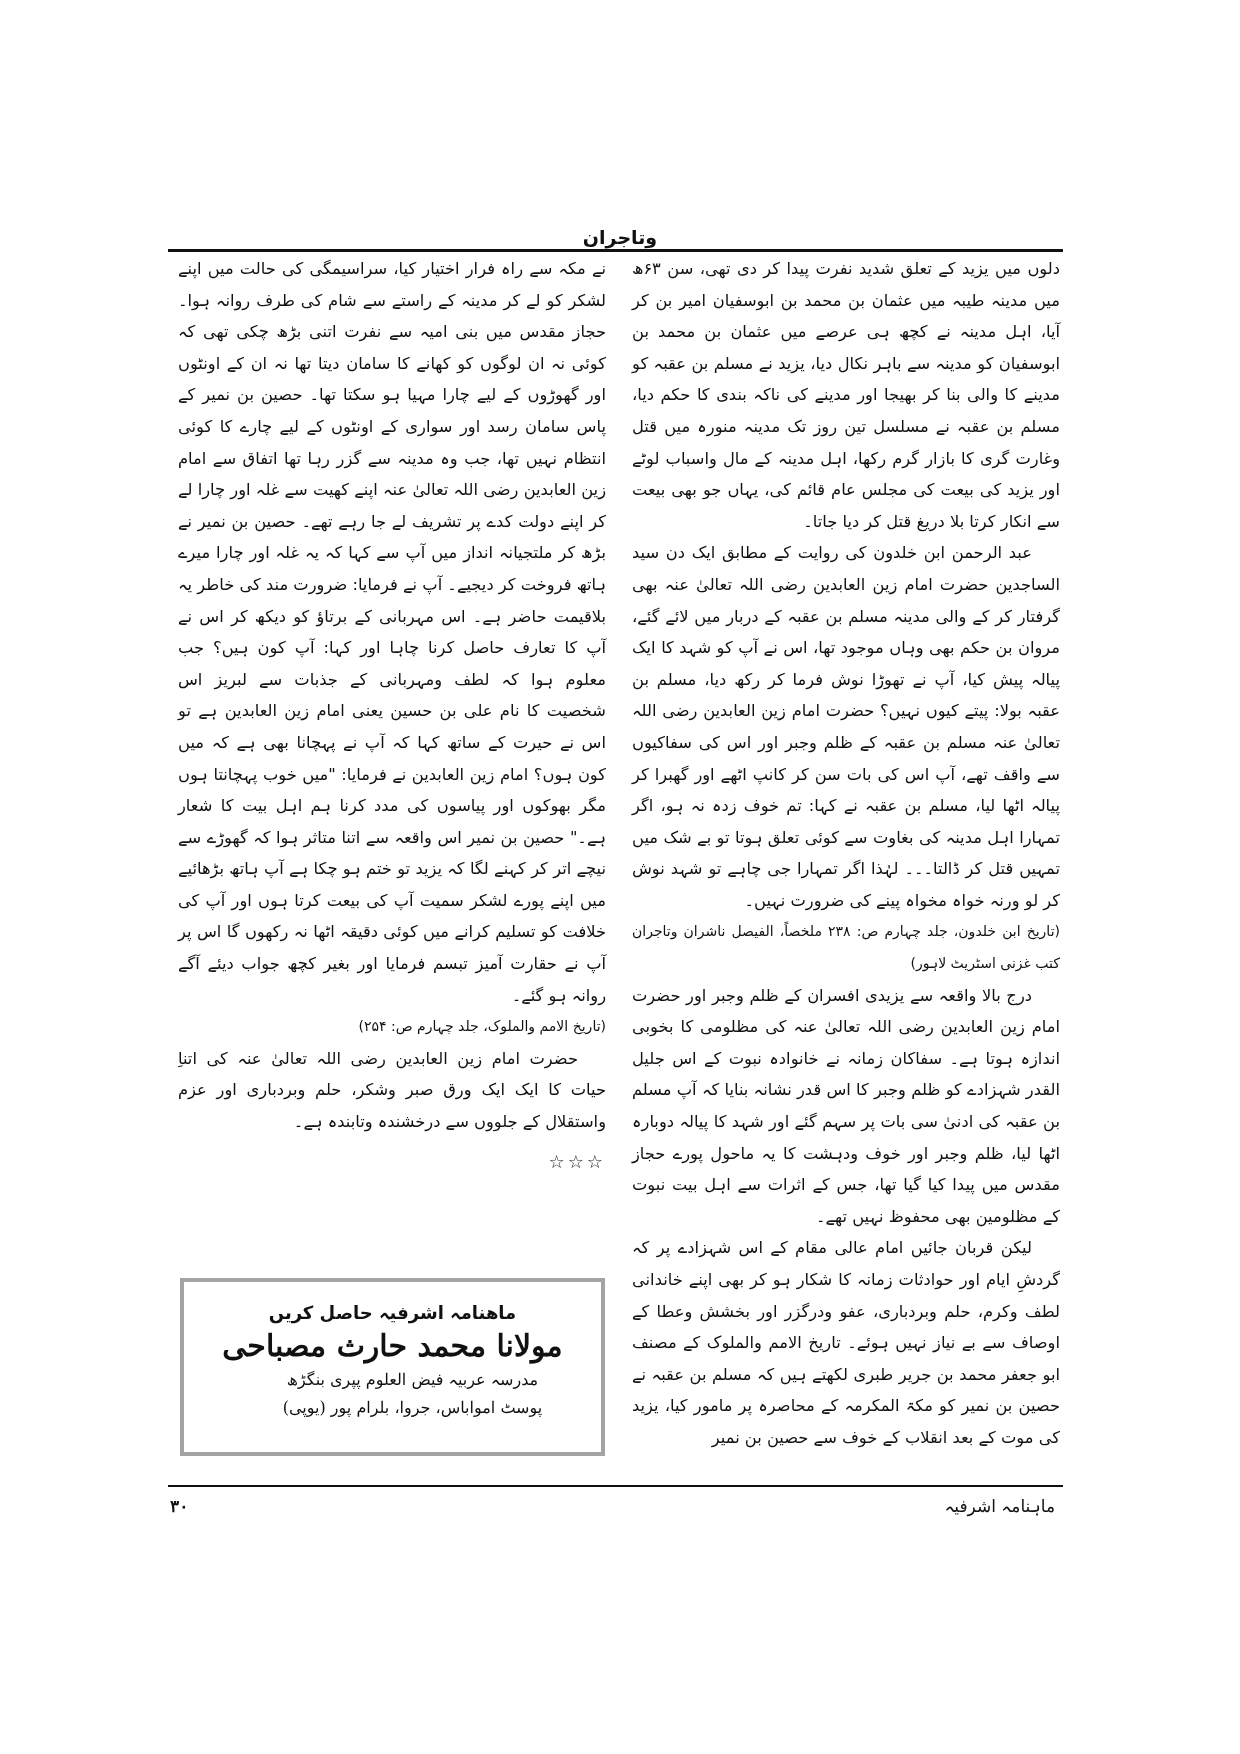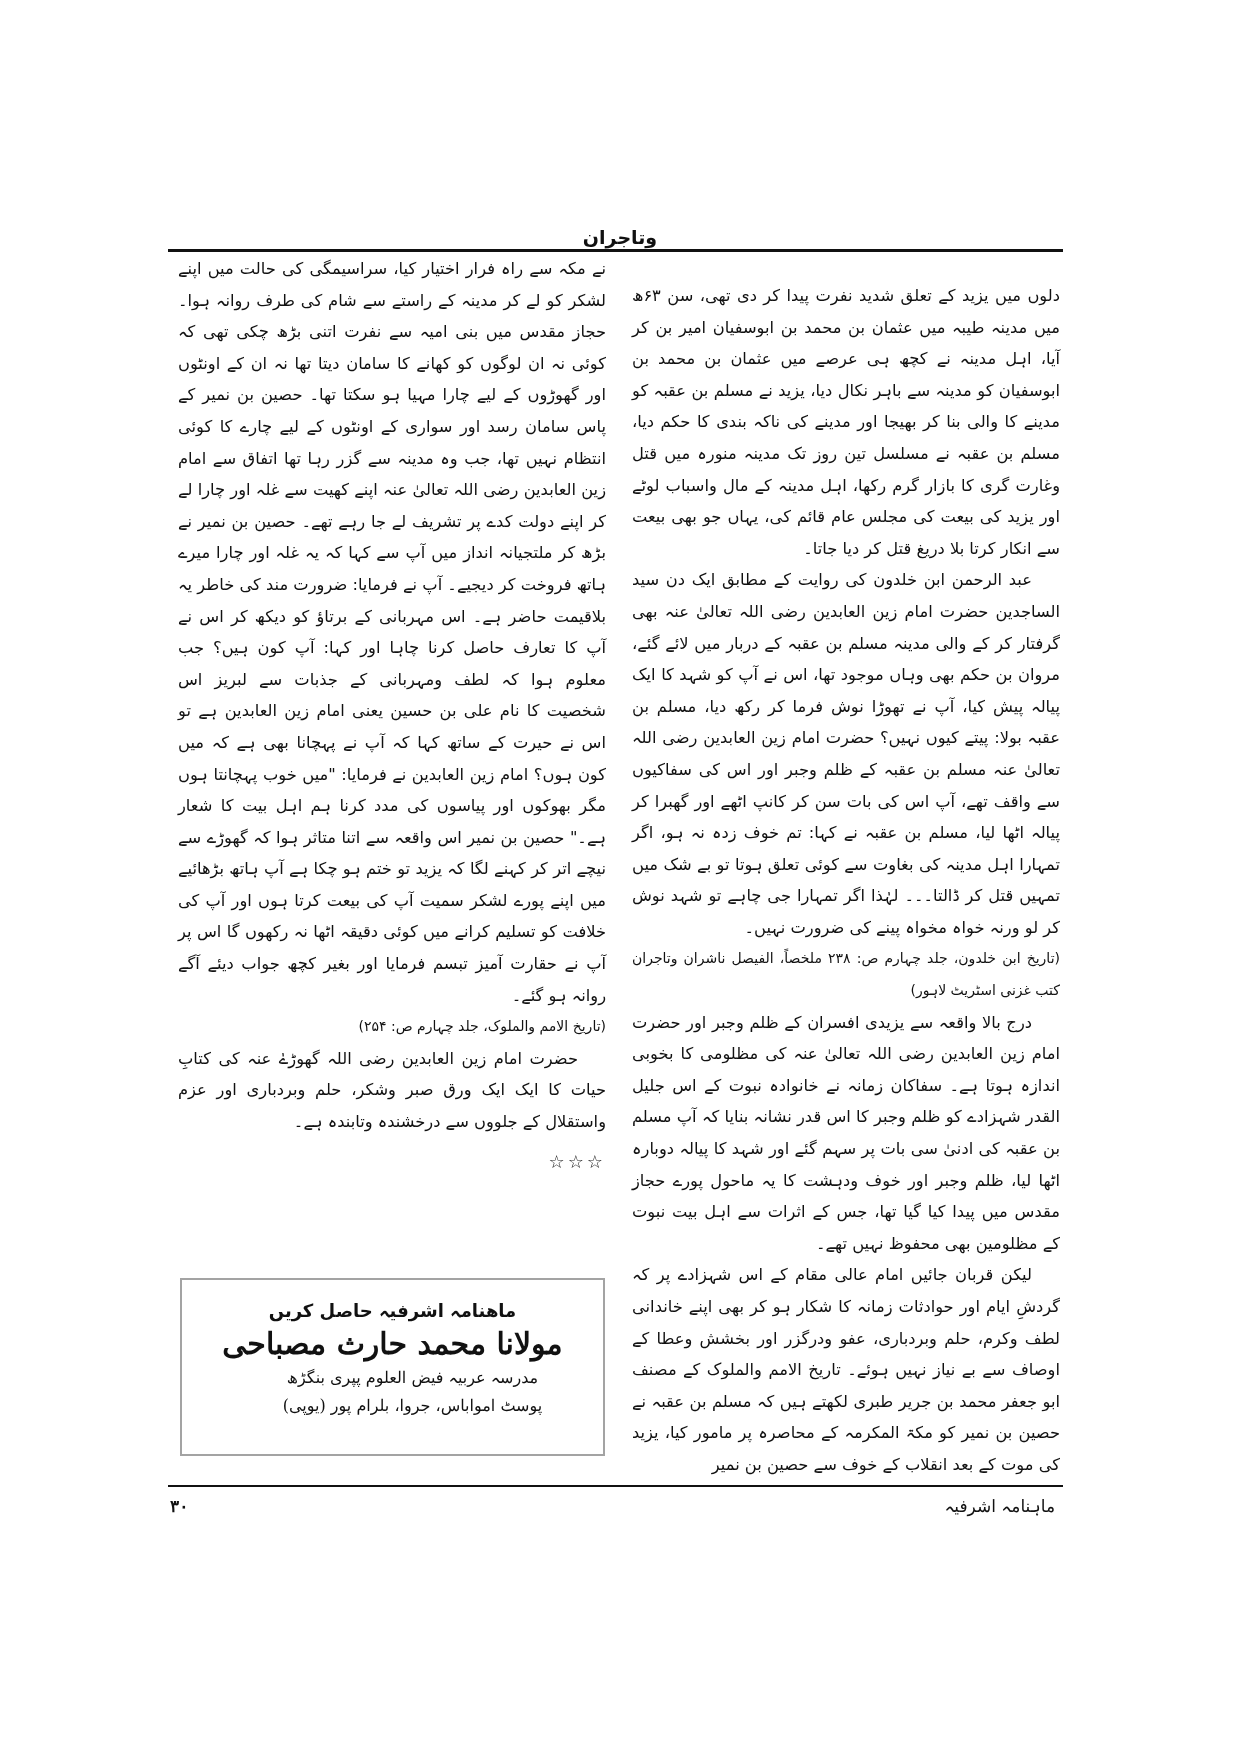--- a/index.html
+++ b/index.html
@@ -4,28 +4,28 @@
 <style>
   html, body { margin: 0; padding: 0; background: #ffffff; }
   body { width: 1240px; height: 1754px; position: relative; overflow: hidden;
          font-family: "DejaVu Sans", sans-serif; color: #111; }
   .page-title { position: absolute; top: 225px; left: 0; width: 1240px; text-align: center;
                 font-family: "DejaVu Sans", sans-serif; font-weight: bold; font-size: 19px; line-height: 24px; }
   .rule-top { position: absolute; top: 249px; left: 168px; width: 895px; height: 0;
               border-top: 3px solid #111; }
   .col { position: absolute; direction: rtl; text-align: justify; text-align-last: right;
          font-family: "DejaVu Sans", sans-serif; font-size: 16.3px; line-height: 31.6px; }
-  .col-right { top: 253px; left: 632px; width: 428px; margin-top: 27px; }
+  .col-right { top: 253px; left: 632px; width: 428px; }
   .col-left  { top: 253px; left: 178px; width: 428px; }
   .col p { margin: 0; }
   .col p.indent { text-indent: 28px; }
   .col p.ref { font-size: 14px; }
   .stars { text-align: center; font-size: 18px; letter-spacing: 3px; margin-top: 8px; color: #222; }
   .ad-box { position: absolute; top: 1278px; left: 180px; width: 425px; height: 178px;
-            border: 2px solid #a3a3a3; box-sizing: border-box; direction: rtl; text-align: center; }
+            border: 4px solid #a3a3a3; box-sizing: border-box; direction: rtl; text-align: center; }
   .ad-headline { margin-top: 18px; font-weight: bold; font-size: 18px; line-height: 26px; }
   .ad-name { font-family: "DejaVu Serif", serif; font-weight: bold; font-size: 30px; line-height: 40px; }
   .ad-line { font-family: "DejaVu Serif", serif; font-size: 16px; line-height: 28px; padding-left: 40px; }
   .rule-bottom { position: absolute; top: 1485px; left: 168px; width: 895px; height: 0;
                  border-top: 2px solid #111; }
   .footer { position: absolute; top: 1496px; left: 168px; width: 895px; height: 30px;
             font-family: "DejaVu Serif", serif; font-size: 17px; }
   .footer .pub { position: absolute; right: 8px; top: 0; direction: rtl; }
   .footer .date { position: absolute; left: 0; width: 895px; text-align: center; top: 0; direction: rtl; }
   .footer .pageno { position: absolute; left: 2px; top: 0; font-weight: bold; direction: rtl; }
@@ -40,21 +40,21 @@
   <p>دلوں میں یزید کے تعلق شدید نفرت پیدا کر دی تھی، سن ۶۳ھ میں مدینہ طیبہ میں عثمان بن محمد بن ابوسفیان امیر بن کر آیا، اہل مدینہ نے کچھ ہی عرصے میں عثمان بن محمد بن ابوسفیان کو مدینہ سے باہر نکال دیا، یزید نے مسلم بن عقبہ کو مدینے کا والی بنا کر بھیجا اور مدینے کی ناکہ بندی کا حکم دیا، مسلم بن عقبہ نے مسلسل تین روز تک مدینہ منورہ میں قتل وغارت گری کا بازار گرم رکھا، اہل مدینہ کے مال واسباب لوٹے اور یزید کی بیعت کی مجلس عام قائم کی، یہاں جو بھی بیعت سے انکار کرتا بلا دریغ قتل کر دیا جاتا۔</p>
   <p class="indent">عبد الرحمن ابن خلدون کی روایت کے مطابق ایک دن سید الساجدین حضرت امام زین العابدین رضی اللہ تعالیٰ عنہ بھی گرفتار کر کے والی مدینہ مسلم بن عقبہ کے دربار میں لائے گئے، مروان بن حکم بھی وہاں موجود تھا، اس نے آپ کو شہد کا ایک پیالہ پیش کیا، آپ نے تھوڑا نوش فرما کر رکھ دیا، مسلم بن عقبہ بولا: پیتے کیوں نہیں؟ حضرت امام زین العابدین رضی اللہ تعالیٰ عنہ مسلم بن عقبہ کے ظلم وجبر اور اس کی سفاکیوں سے واقف تھے، آپ اس کی بات سن کر کانپ اٹھے اور گھبرا کر پیالہ اٹھا لیا، مسلم بن عقبہ نے کہا: تم خوف زدہ نہ ہو، اگر تمہارا اہل مدینہ کی بغاوت سے کوئی تعلق ہوتا تو بے شک میں تمہیں قتل کر ڈالتا۔۔۔ لہٰذا اگر تمہارا جی چاہے تو شہد نوش کر لو ورنہ خواہ مخواہ پینے کی ضرورت نہیں۔</p>
   <p class="ref">(تاریخ ابن خلدون، جلد چہارم ص: ۲۳۸ ملخصاً، الفیصل ناشران وتاجران کتب غزنی اسٹریٹ لاہور)</p>
   <p class="indent">درج بالا واقعہ سے یزیدی افسران کے ظلم وجبر اور حضرت امام زین العابدین رضی اللہ تعالیٰ عنہ کی مظلومی کا بخوبی اندازہ ہوتا ہے۔ سفاکان زمانہ نے خانوادہ نبوت کے اس جلیل القدر شہزادے کو ظلم وجبر کا اس قدر نشانہ بنایا کہ آپ مسلم بن عقبہ کی ادنیٰ سی بات پر سہم گئے اور شہد کا پیالہ دوبارہ اٹھا لیا، ظلم وجبر اور خوف ودہشت کا یہ ماحول پورے حجاز مقدس میں پیدا کیا گیا تھا، جس کے اثرات سے اہل بیت نبوت کے مظلومین بھی محفوظ نہیں تھے۔</p>
   <p class="indent">لیکن قربان جائیں امام عالی مقام کے اس شہزادے پر کہ گردشِ ایام اور حوادثات زمانہ کا شکار ہو کر بھی اپنے خاندانی لطف وکرم، حلم وبردباری، عفو ودرگزر اور بخشش وعطا کے اوصاف سے بے نیاز نہیں ہوئے۔ تاریخ الامم والملوک کے مصنف ابو جعفر محمد بن جریر طبری لکھتے ہیں کہ مسلم بن عقبہ نے حصین بن نمیر کو مکۃ المکرمہ کے محاصرہ پر مامور کیا، یزید کی موت کے بعد انقلاب کے خوف سے حصین بن نمیر</p>
 </div>
 
 <div class="col col-left">
   <p>نے مکہ سے راہ فرار اختیار کیا، سراسیمگی کی حالت میں اپنے لشکر کو لے کر مدینہ کے راستے سے شام کی طرف روانہ ہوا۔ حجاز مقدس میں بنی امیہ سے نفرت اتنی بڑھ چکی تھی کہ کوئی نہ ان لوگوں کو کھانے کا سامان دیتا تھا نہ ان کے اونٹوں اور گھوڑوں کے لیے چارا مہیا ہو سکتا تھا۔ حصین بن نمیر کے پاس سامان رسد اور سواری کے اونٹوں کے لیے چارے کا کوئی انتظام نہیں تھا، جب وہ مدینہ سے گزر رہا تھا اتفاق سے امام زین العابدین رضی اللہ تعالیٰ عنہ اپنے کھیت سے غلہ اور چارا لے کر اپنے دولت کدے پر تشریف لے جا رہے تھے۔ حصین بن نمیر نے بڑھ کر ملتجیانہ انداز میں آپ سے کہا کہ یہ غلہ اور چارا میرے ہاتھ فروخت کر دیجیے۔ آپ نے فرمایا: ضرورت مند کی خاطر یہ بلاقیمت حاضر ہے۔ اس مہربانی کے برتاؤ کو دیکھ کر اس نے آپ کا تعارف حاصل کرنا چاہا اور کہا: آپ کون ہیں؟ جب معلوم ہوا کہ لطف ومہربانی کے جذبات سے لبریز اس شخصیت کا نام علی بن حسین یعنی امام زین العابدین ہے تو اس نے حیرت کے ساتھ کہا کہ آپ نے پہچانا بھی ہے کہ میں کون ہوں؟ امام زین العابدین نے فرمایا: "میں خوب پہچانتا ہوں مگر بھوکوں اور پیاسوں کی مدد کرنا ہم اہل بیت کا شعار ہے۔" حصین بن نمیر اس واقعہ سے اتنا متاثر ہوا کہ گھوڑے سے نیچے اتر کر کہنے لگا کہ یزید تو ختم ہو چکا ہے آپ ہاتھ بڑھائیے میں اپنے پورے لشکر سمیت آپ کی بیعت کرتا ہوں اور آپ کی خلافت کو تسلیم کرانے میں کوئی دقیقہ اٹھا نہ رکھوں گا اس پر آپ نے حقارت آمیز تبسم فرمایا اور بغیر کچھ جواب دیئے آگے روانہ ہو گئے۔</p>
   <p class="ref">(تاریخ الامم والملوک، جلد چہارم ص: ۲۵۴)</p>
-  <p class="indent">حضرت امام زین العابدین رضی اللہ گھوڑےٰ عنہ کی کتابِ حیات کا ایک ایک ورق صبر وشکر، حلم وبردباری اور عزم واستقلال کے جلووں سے درخشندہ وتابندہ ہے۔</p>
+  <p class="indent">حضرت امام زین العابدین رضی اللہ تعالیٰ عنہ کی اتناِ حیات کا ایک ایک ورق صبر وشکر، حلم وبردباری اور عزم واستقلال کے جلووں سے درخشندہ وتابندہ ہے۔</p>
   <div class="stars">☆☆☆</div>
 </div>
 
 <div class="ad-box">
   <div class="ad-headline">ماھنامہ اشرفیہ حاصل کریں</div>
   <div class="ad-name">مولانا محمد حارث مصباحی</div>
   <div class="ad-line">مدرسہ عربیہ فیض العلوم پپری بنگڑھ</div>
   <div class="ad-line">پوسٹ امواباس، جروا، بلرام پور (یوپی)</div>
 </div>
 

